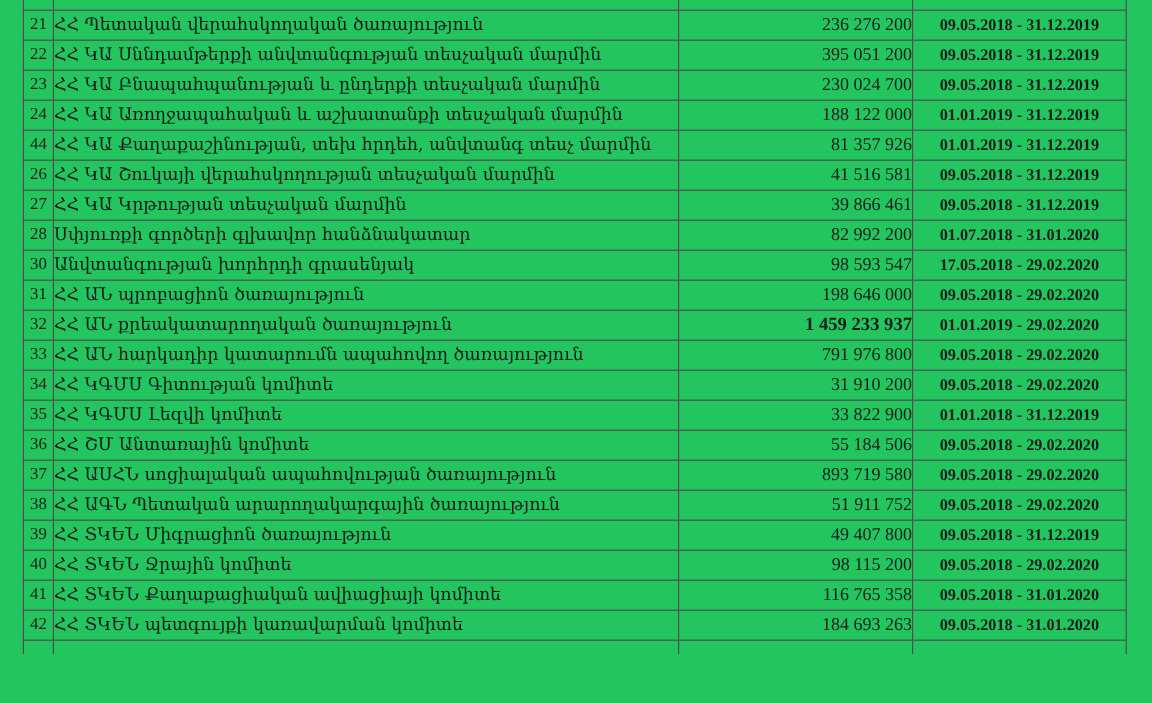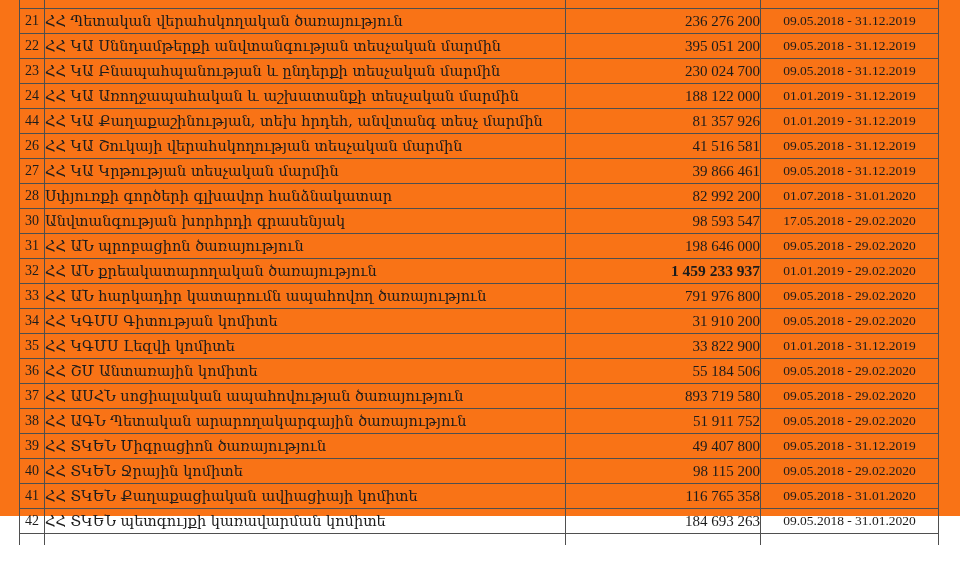--- a/index.html
+++ b/index.html
@@ -6,22 +6,22 @@
     margin: 0;
     padding: 0;
     width: 960px;
     height: 586px;
     background: #ffffff;
     overflow: hidden;
   }
   .page {
     position: relative;
     width: 960px;
-    height: 516px;
-    background: #f97316;
+    height: 586px;
+    background: #22c55e;
     font-family: "DejaVu Serif", "DejaVu Sans", serif;
     color: #1c1c1c;
   }
   table.doc-table {
     position: absolute;
     left: 19px;
     top: 0;
     border-collapse: collapse;
     table-layout: fixed;
     width: 919px;
@@ -69,20 +69,21 @@
     margin-top: 24px;
   }
   td.c-amount .bold {
     font-weight: bold;
     font-size: 15.5px;
   }
   td.c-period {
     text-align: center;
     font-size: 13.5px;
     font-family: "Liberation Serif", serif;
+    font-weight: bold;
   }
 </style>
 </head>
 <body>
 
 <div class="page">
   <table class="doc-table">
     <colgroup>
       <col class="c1">
         <col class="c2">

